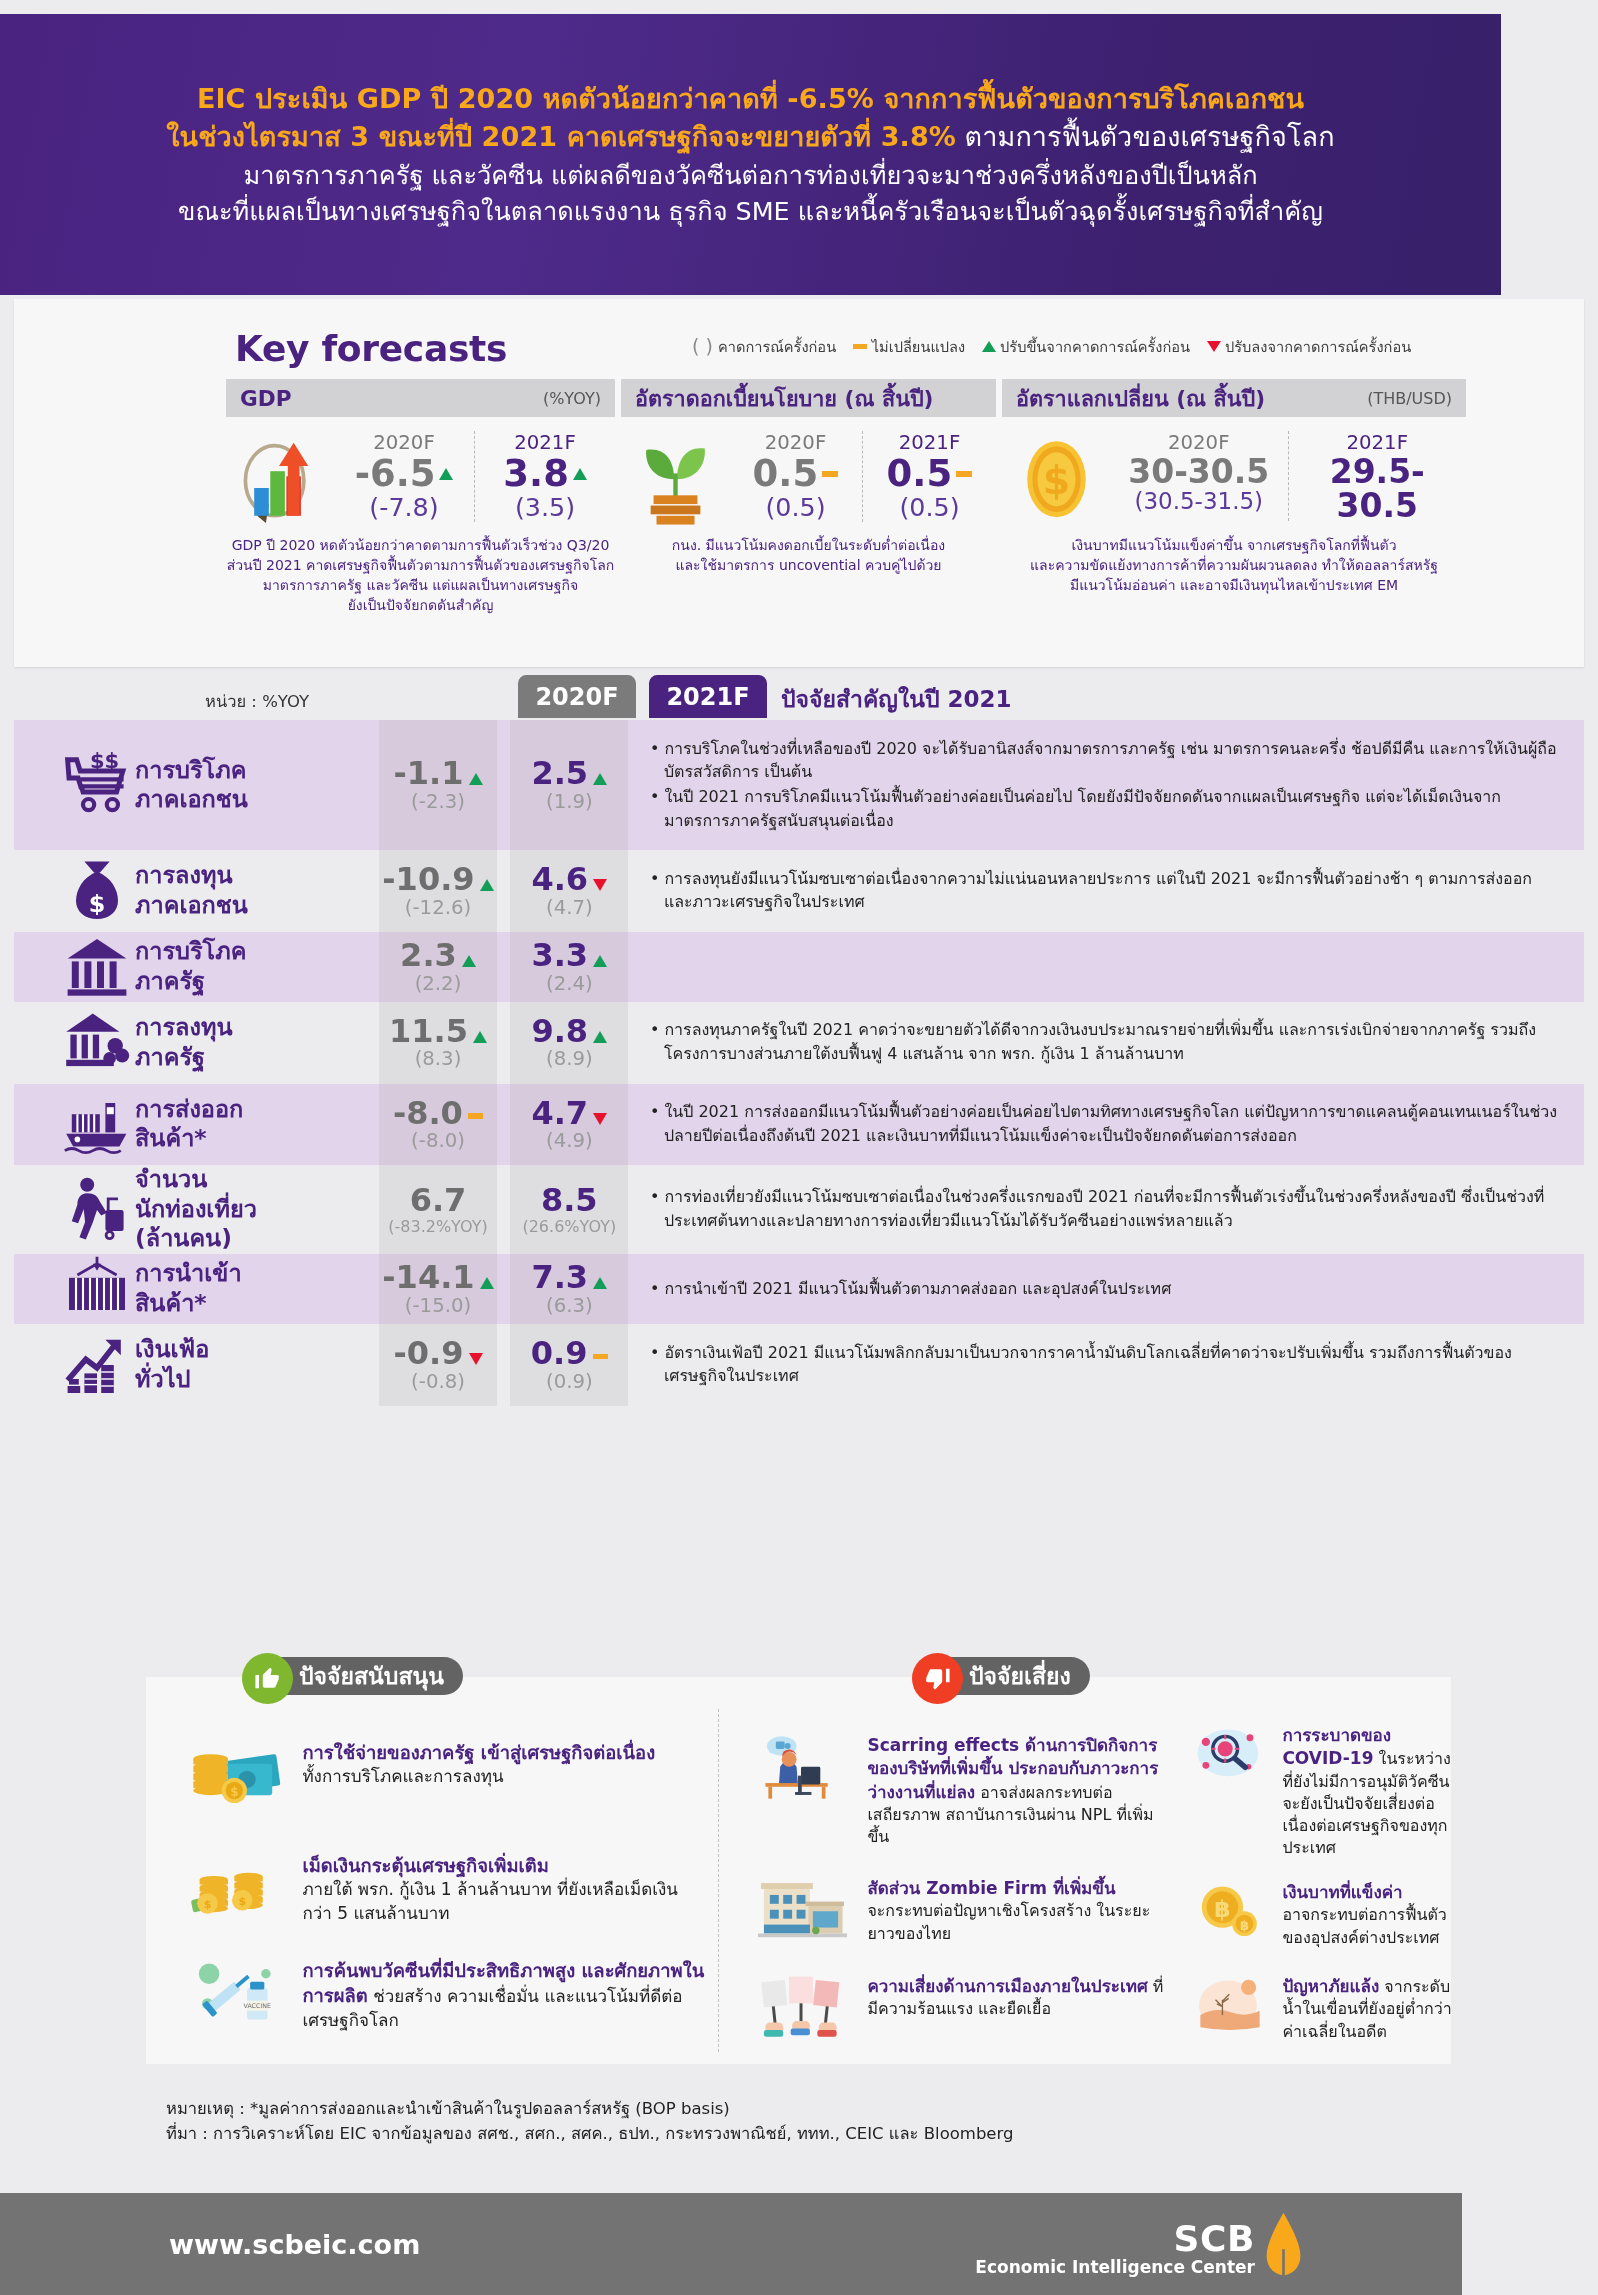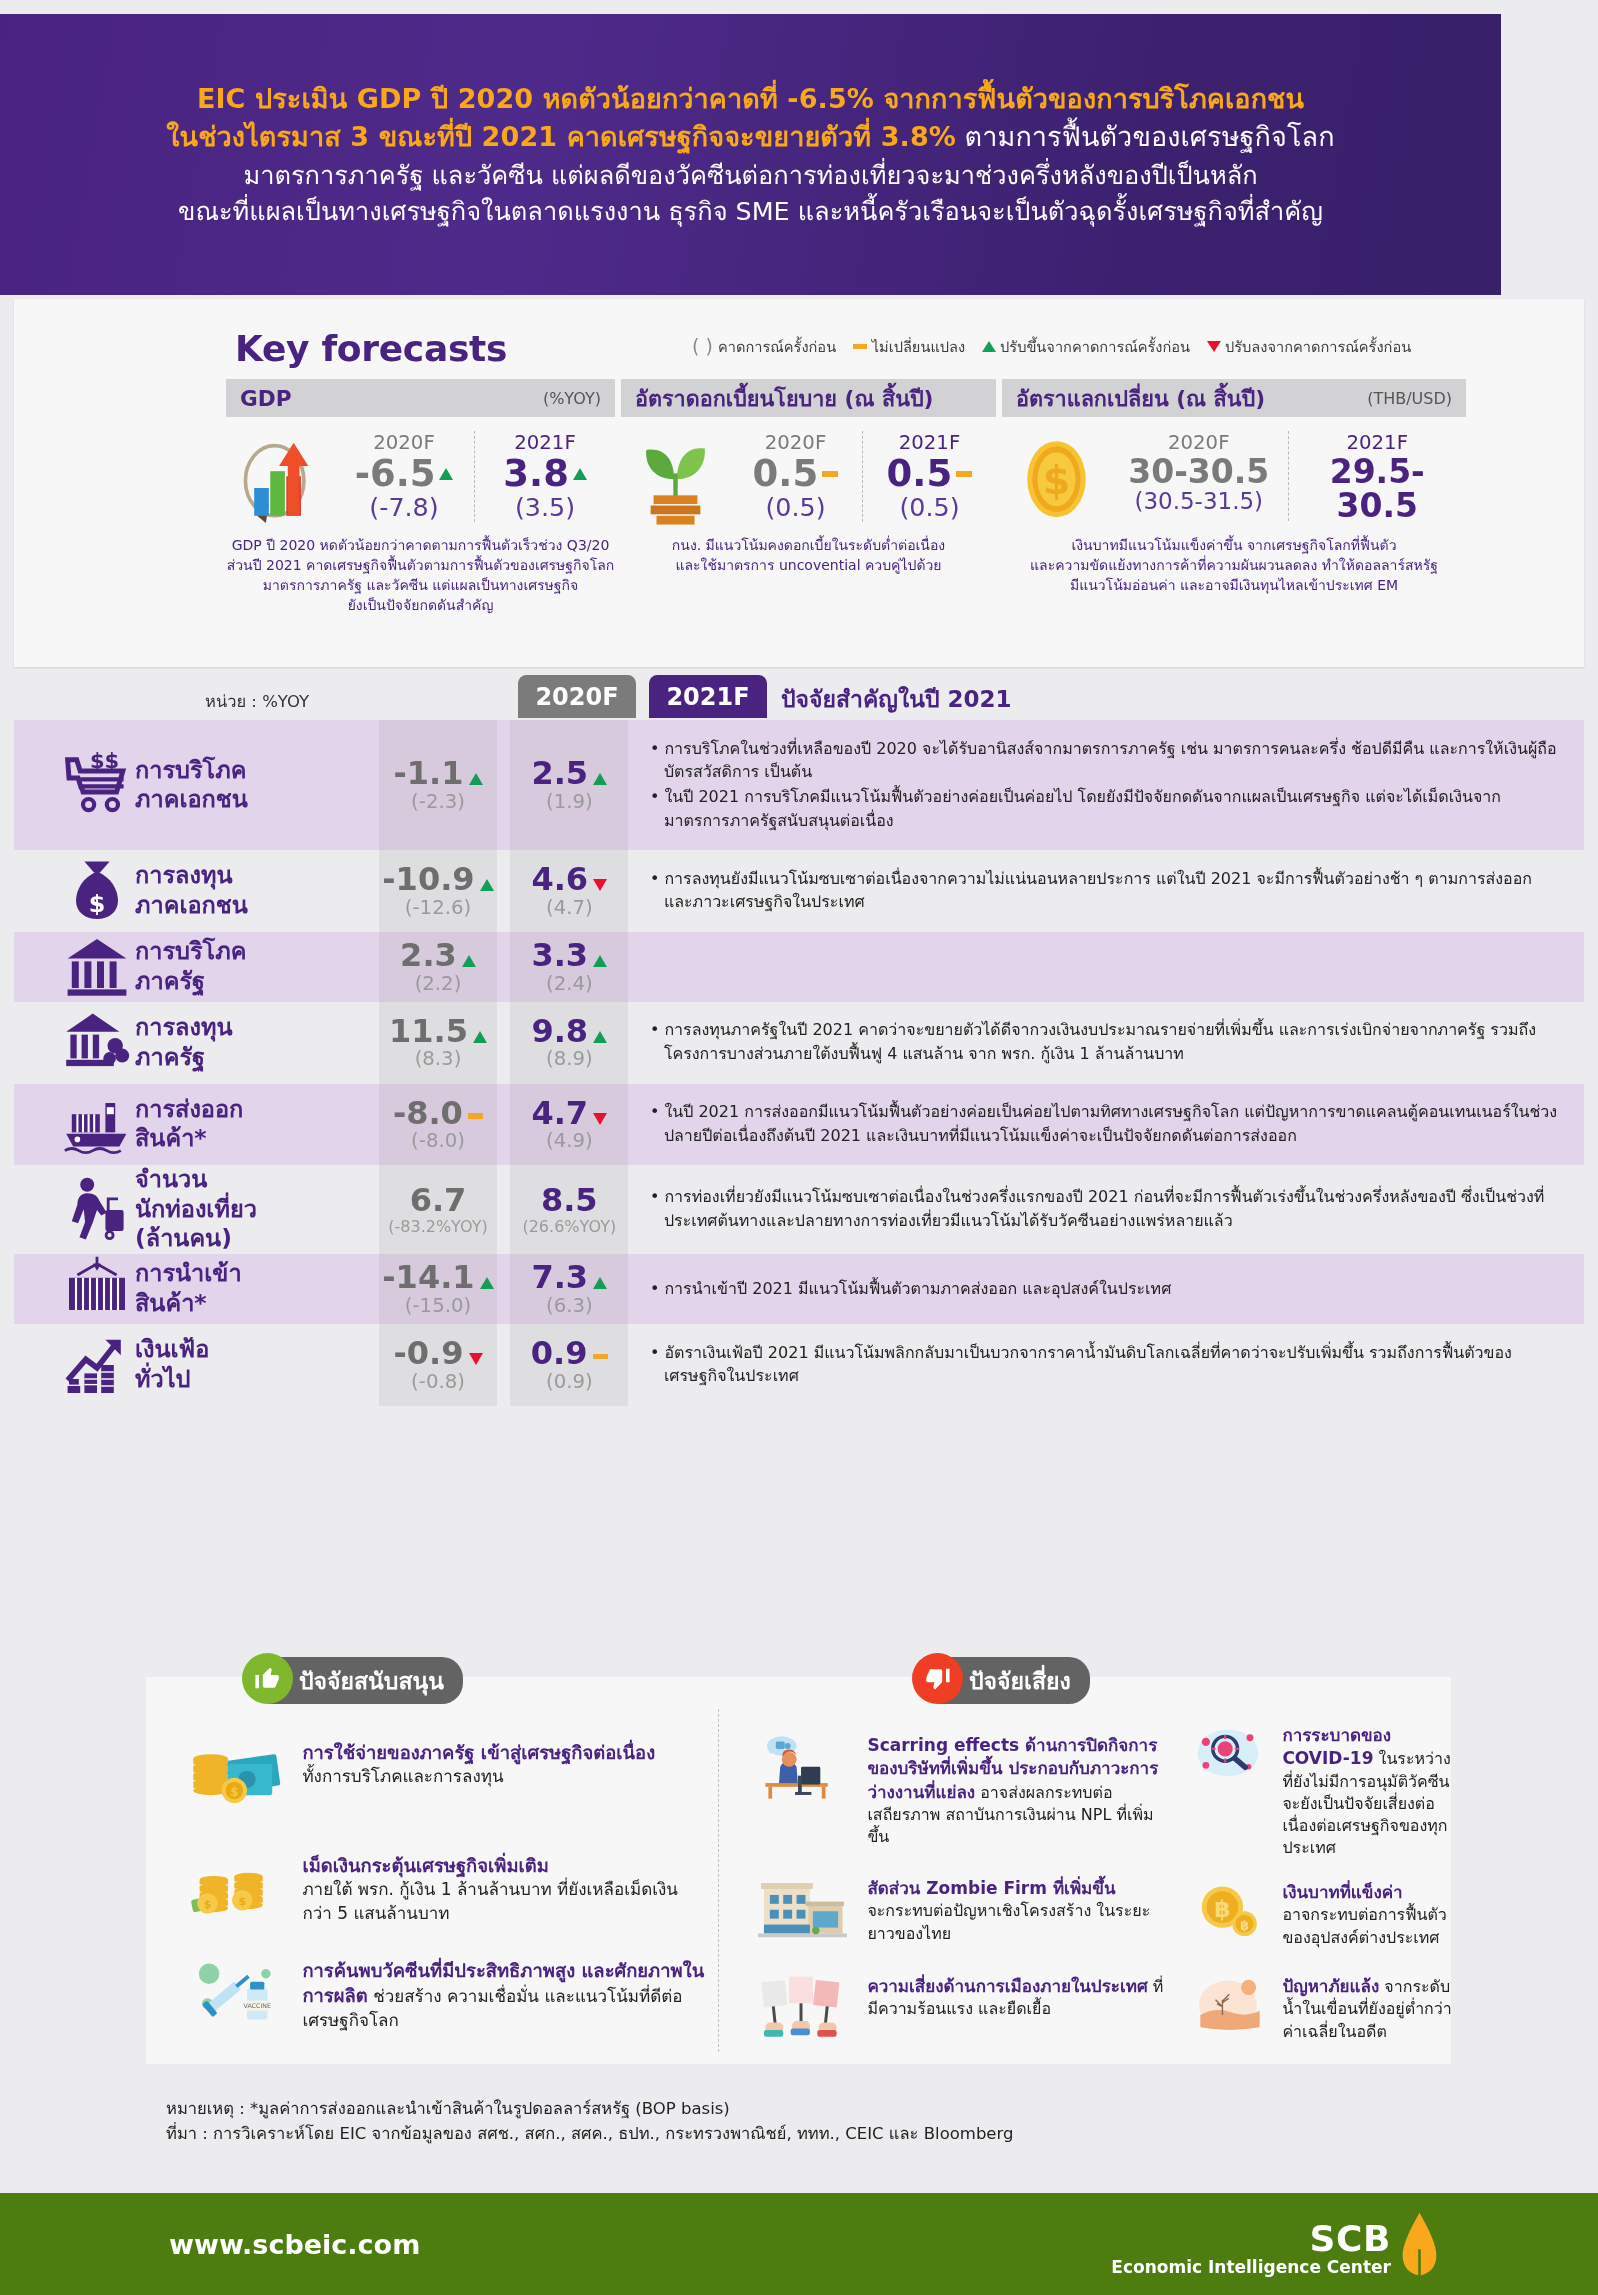--- a/index.html
+++ b/index.html
@@ -111,21 +111,21 @@
   .tri-u2 { width:0;height:0;border-left:7px solid transparent;border-right:7px solid transparent;border-bottom:12px solid #139e57; display:inline-block; position:relative; top:5.1px;}
   .tri-d2 { width:0;height:0;border-left:7px solid transparent;border-right:7px solid transparent;border-top:12px solid #e8112d; display:inline-block; position:relative; top:5.1px;}
   .dash2 { width:15.2px;height:5.7px;background:#f5a623; display:inline-block; position:relative; top:2.5px;}
 
   .ico { width: 70px; height: 70px; }
   .ico svg { width: 100%; height: 100%; fill: #4a2380; }
 
   
   .fpanel { position: absolute; left: 146px; top: 1677px; width: 1305px; height: 387px; background: #f7f7f8; }
   .badge {
-    position: absolute; height: 47px; display: flex; align-items: center;
+    position: absolute; height: 38px; display: flex; align-items: center;
     background: #636363; border-radius: 21px; padding: 0 19px 0 48px;
     color: #fff; font-size: 23px; font-weight: bold;
   }
   .badge .circ { position: absolute; left: -9px; top: -4.4px; width: 51px; height: 51px; border-radius: 50%;
                  display:flex;align-items:center;justify-content:center; }
   .badge .circ svg { width: 29px; height: 29px; fill: #fff; }
   .badge.good { left: 251px; top: 1657px; }
   .badge.good .circ { background: #7fb72f; }
   .badge.bad { left: 921px; top: 1657px; }
   .badge.bad .circ { background: #ef3e23; }
@@ -136,22 +136,22 @@
   .fitem { position: absolute; display: flex; align-items: flex-start; gap: 11.4px; }
   .fitem .fimg { width: 107px; flex: none; display:flex; align-items:center; justify-content:center; }
   .fitem .ftxt { font-size: 17px; color: #222; line-height: 1.38; }
   .fitem .ftxt b { color: #4a2380; font-size: 18.4px; font-weight: bold; }
   .fitem.sm .ftxt { font-size: 16px; }
   .fitem.sm .ftxt b { font-size: 17px; }
 
   
   .notes { position: absolute; left: 166px; top: 2096px; font-size: 16.5px; color: #222; line-height: 1.52; }
   .footbar {
-    position: absolute; left: 0; bottom: 0; width: 1598px; height: 102px;
-    background: #4d7c0f; display: flex; align-items: center; padding-left: 16px;
+    position: absolute; left: 0; bottom: 0; width: 1462px; height: 102px;
+    background: #737373; display: flex; align-items: center; padding-left: 16px;
   }
   .foot-url { position: absolute; left: 169px; color: #fff; font-size: 27px; font-weight: bold; }
   .foot-logo { position: absolute; right: 159px; display: flex; align-items: flex-end; gap: 9px; }
   .foot-logo .lt { text-align: right; color: #fff; }
   .foot-logo .scb { font-size: 36px; font-weight: bold; line-height: .96; letter-spacing: 0.6px;}
   .foot-logo .eic { font-size: 17px; font-weight: bold; }
   .flame { width: 39px; height: 66px; }
 </style>
 </head>
 <body>

